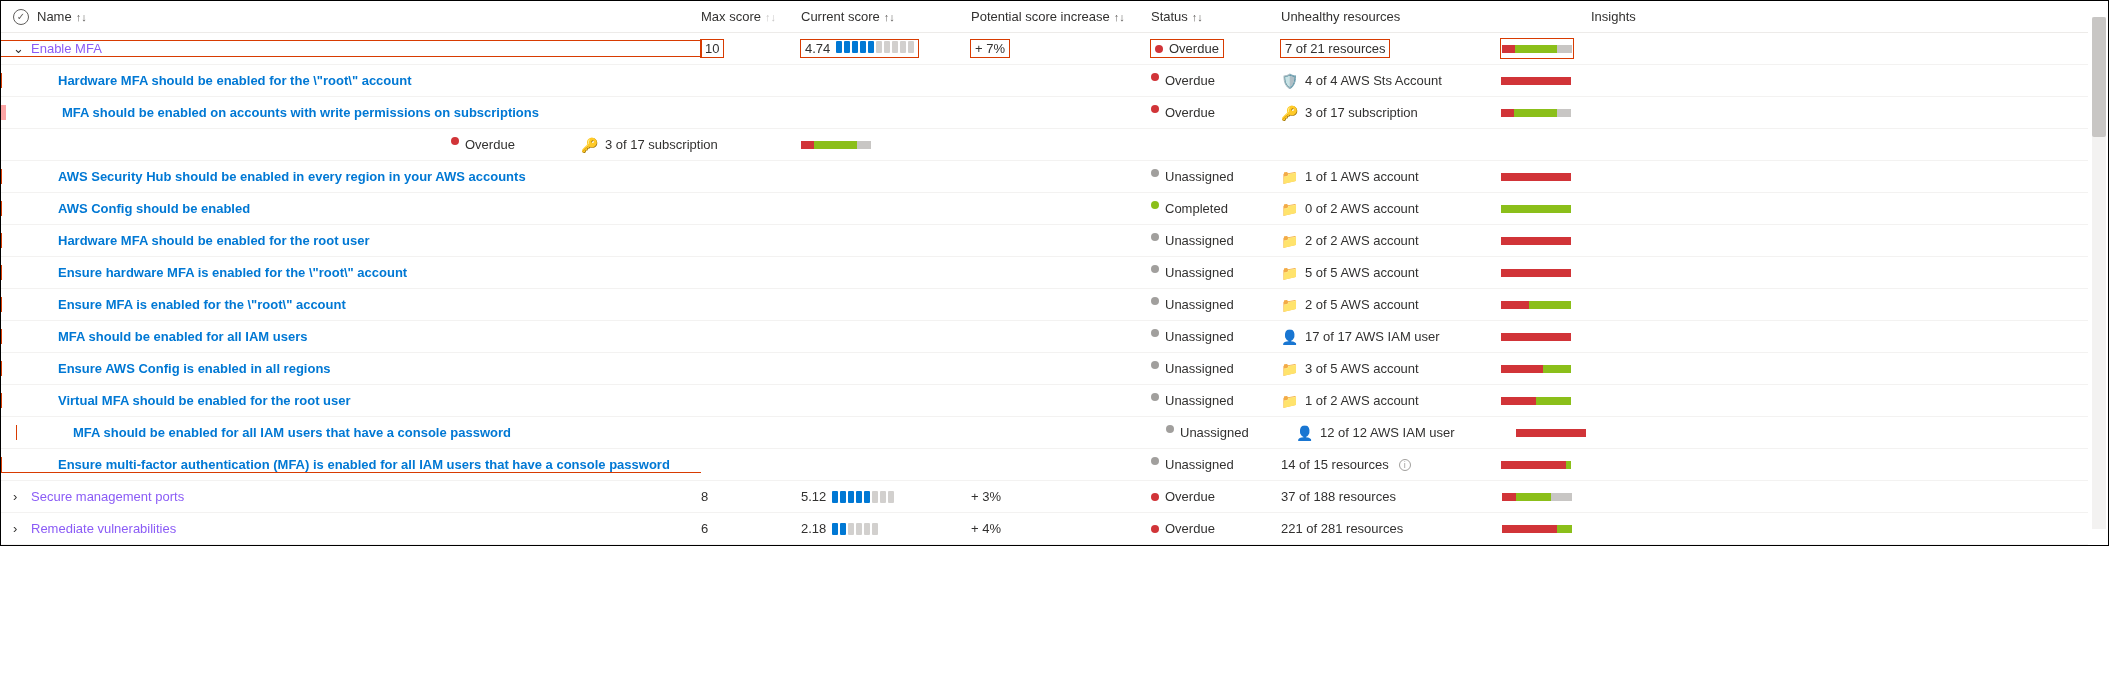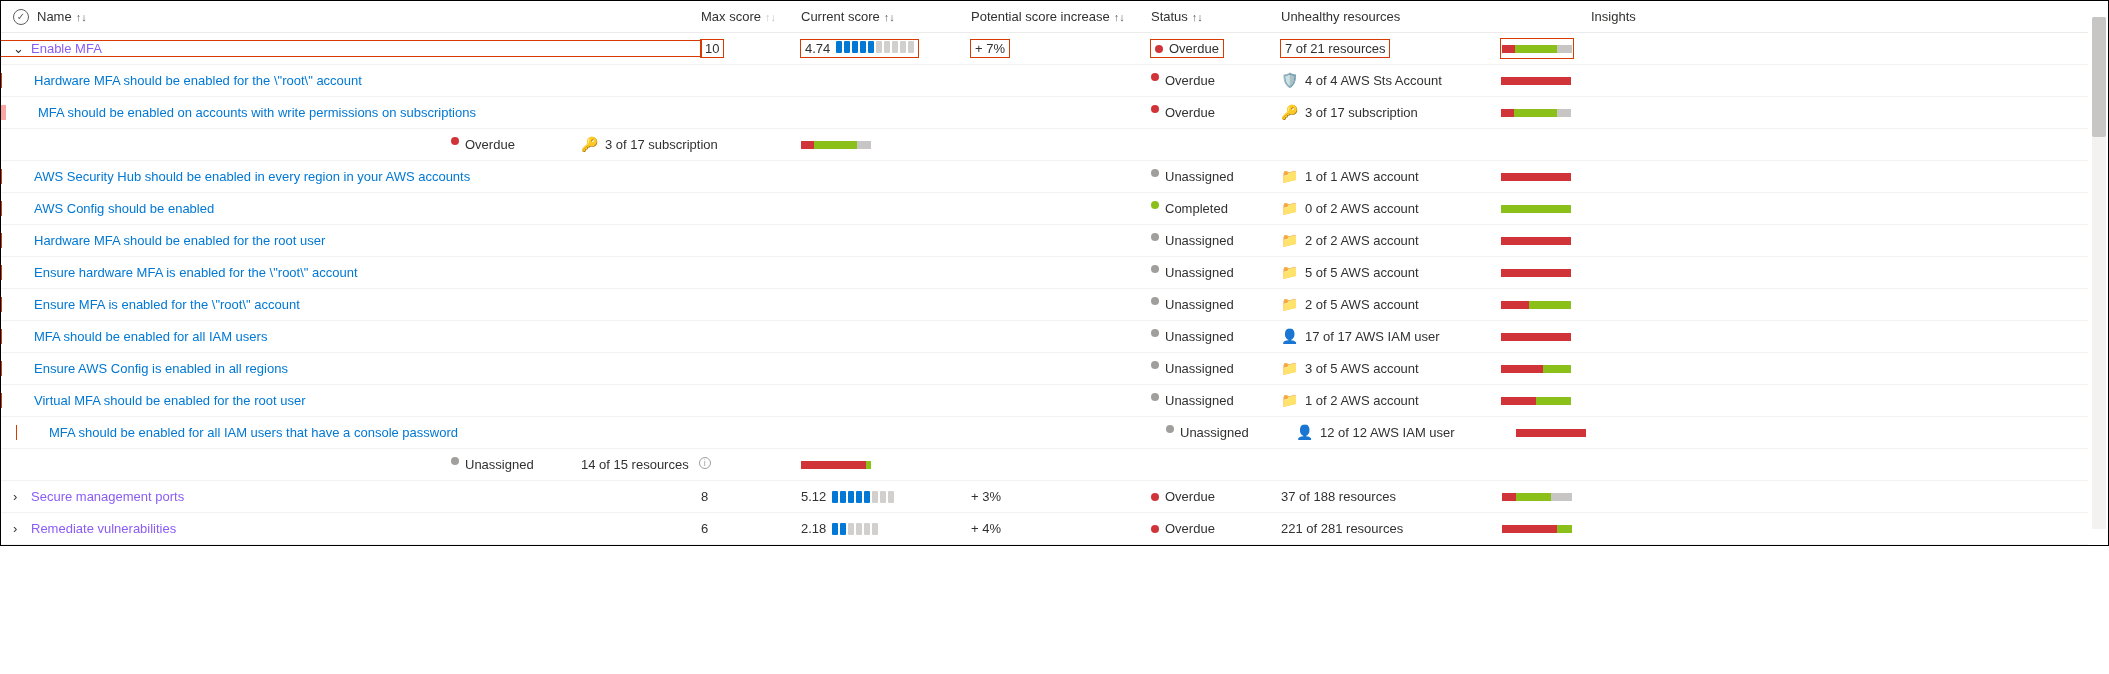--- a/index.html
+++ b/index.html
@@ -17,35 +17,35 @@
     align-items: center;
     min-height: 32px;
     border-bottom: 1px solid #f3f2f1;
   }
   .header-row { border-bottom: 1px solid #edebe9; font-weight: 400; color:#323130; }
   .col-name   { flex: 0 0 700px; display:flex; align-items:center; padding-left:12px; }
   .col-max    { flex: 0 0 100px; text-align:left; }
   .col-cur    { flex: 0 0 170px; text-align:left; display:flex; align-items:center; gap:6px;}
   .col-pot    { flex: 0 0 180px; text-align:left; }
   .col-stat   { flex: 0 0 130px; text-align:left; display:flex; align-items:flex-start; gap:6px;}
-  .col-unh    { flex: 0 0 220px; text-align:left; display:flex; gap:6px;}
+  .col-unh    { flex: 0 0 220px; text-align:left; display:flex; align-items:center; gap:6px;}
   .col-bar    { flex: 0 0 80px; text-align:left; }
   .col-ins    { flex: 0 0 80px; text-align:left; padding-left:10px;}
   .header-row .col-name{font-weight:400;}
   .header-lbl { display:inline-flex; align-items:center; gap:4px; cursor:pointer;}
   .sort-arrows { font-size:11px; color:#605e5c; }
   .sort-arrows.faded { opacity:0.35; }
   .checkbox-circle {
     width:16px; height:16px; border:1px solid #605e5c; border-radius:50%;
     display:inline-flex; align-items:center; justify-content:center; font-size:10px; color:#605e5c;
     margin-right:8px; flex:none;
   }
   .chev { width:12px; display:inline-block; margin-right:6px; color:#323130; }
   .group-name { font-weight:400; color:#8b5cf6; cursor:pointer;}
-  .child-row .col-name { padding-left:32px; }
+  .child-row .col-name { padding-left:56px;font-weight:bold; }
   .child-link { color:#0078d4; text-decoration:none; cursor:pointer; }
   .highlight { outline:1px solid #d83b01; outline-offset:0; padding:1px 4px; display:inline-block;}
   .block-highlight { outline:1px solid #d83b01; }
   .dot { width:8px; height:8px; border-radius:50%; display:inline-block; flex:none;}
   .dot-red { background:#d13438; }
   .dot-gray { background:#a19f9d; }
   .dot-green{ background:#8bbf1a; }
   .segbar { display:inline-flex; gap:2px; }
   .segbar span { width:6px; height:12px; border-radius:1px; display:inline-block;}
   .seg-on  { background:#0078d4; }
@@ -383,20 +383,23 @@
         <div class="col-unh">
           <span class="icon-emoji">👤</span>
           <span>12 of 12 AWS IAM user</span>
         </div>
         <div class="col-bar"><span class="hbar">
             <span class="hb-red" style="width:100%"></span>
           </span></div>
         <div class="col-ins"></div>
       </div>
       <div class="child-row">
+        <div class="col-name" style="border-left:1px solid #d83b01;border-bottom:1px solid #d83b01;">
+          <a class="child-link">Ensure multi-factor authentication (MFA) is enabled for all IAM users that have a console password</a>
+        </div>
         <div class="col-max"></div>
         <div class="col-cur"></div>
         <div class="col-pot"></div>
         <div class="col-stat">
           <span class="dot dot-gray"></span>
           <span>Unassigned</span>
         </div>
         <div class="col-unh">
           <span>14 of 15 resources</span>
           <span class="info-circle">i</span>

